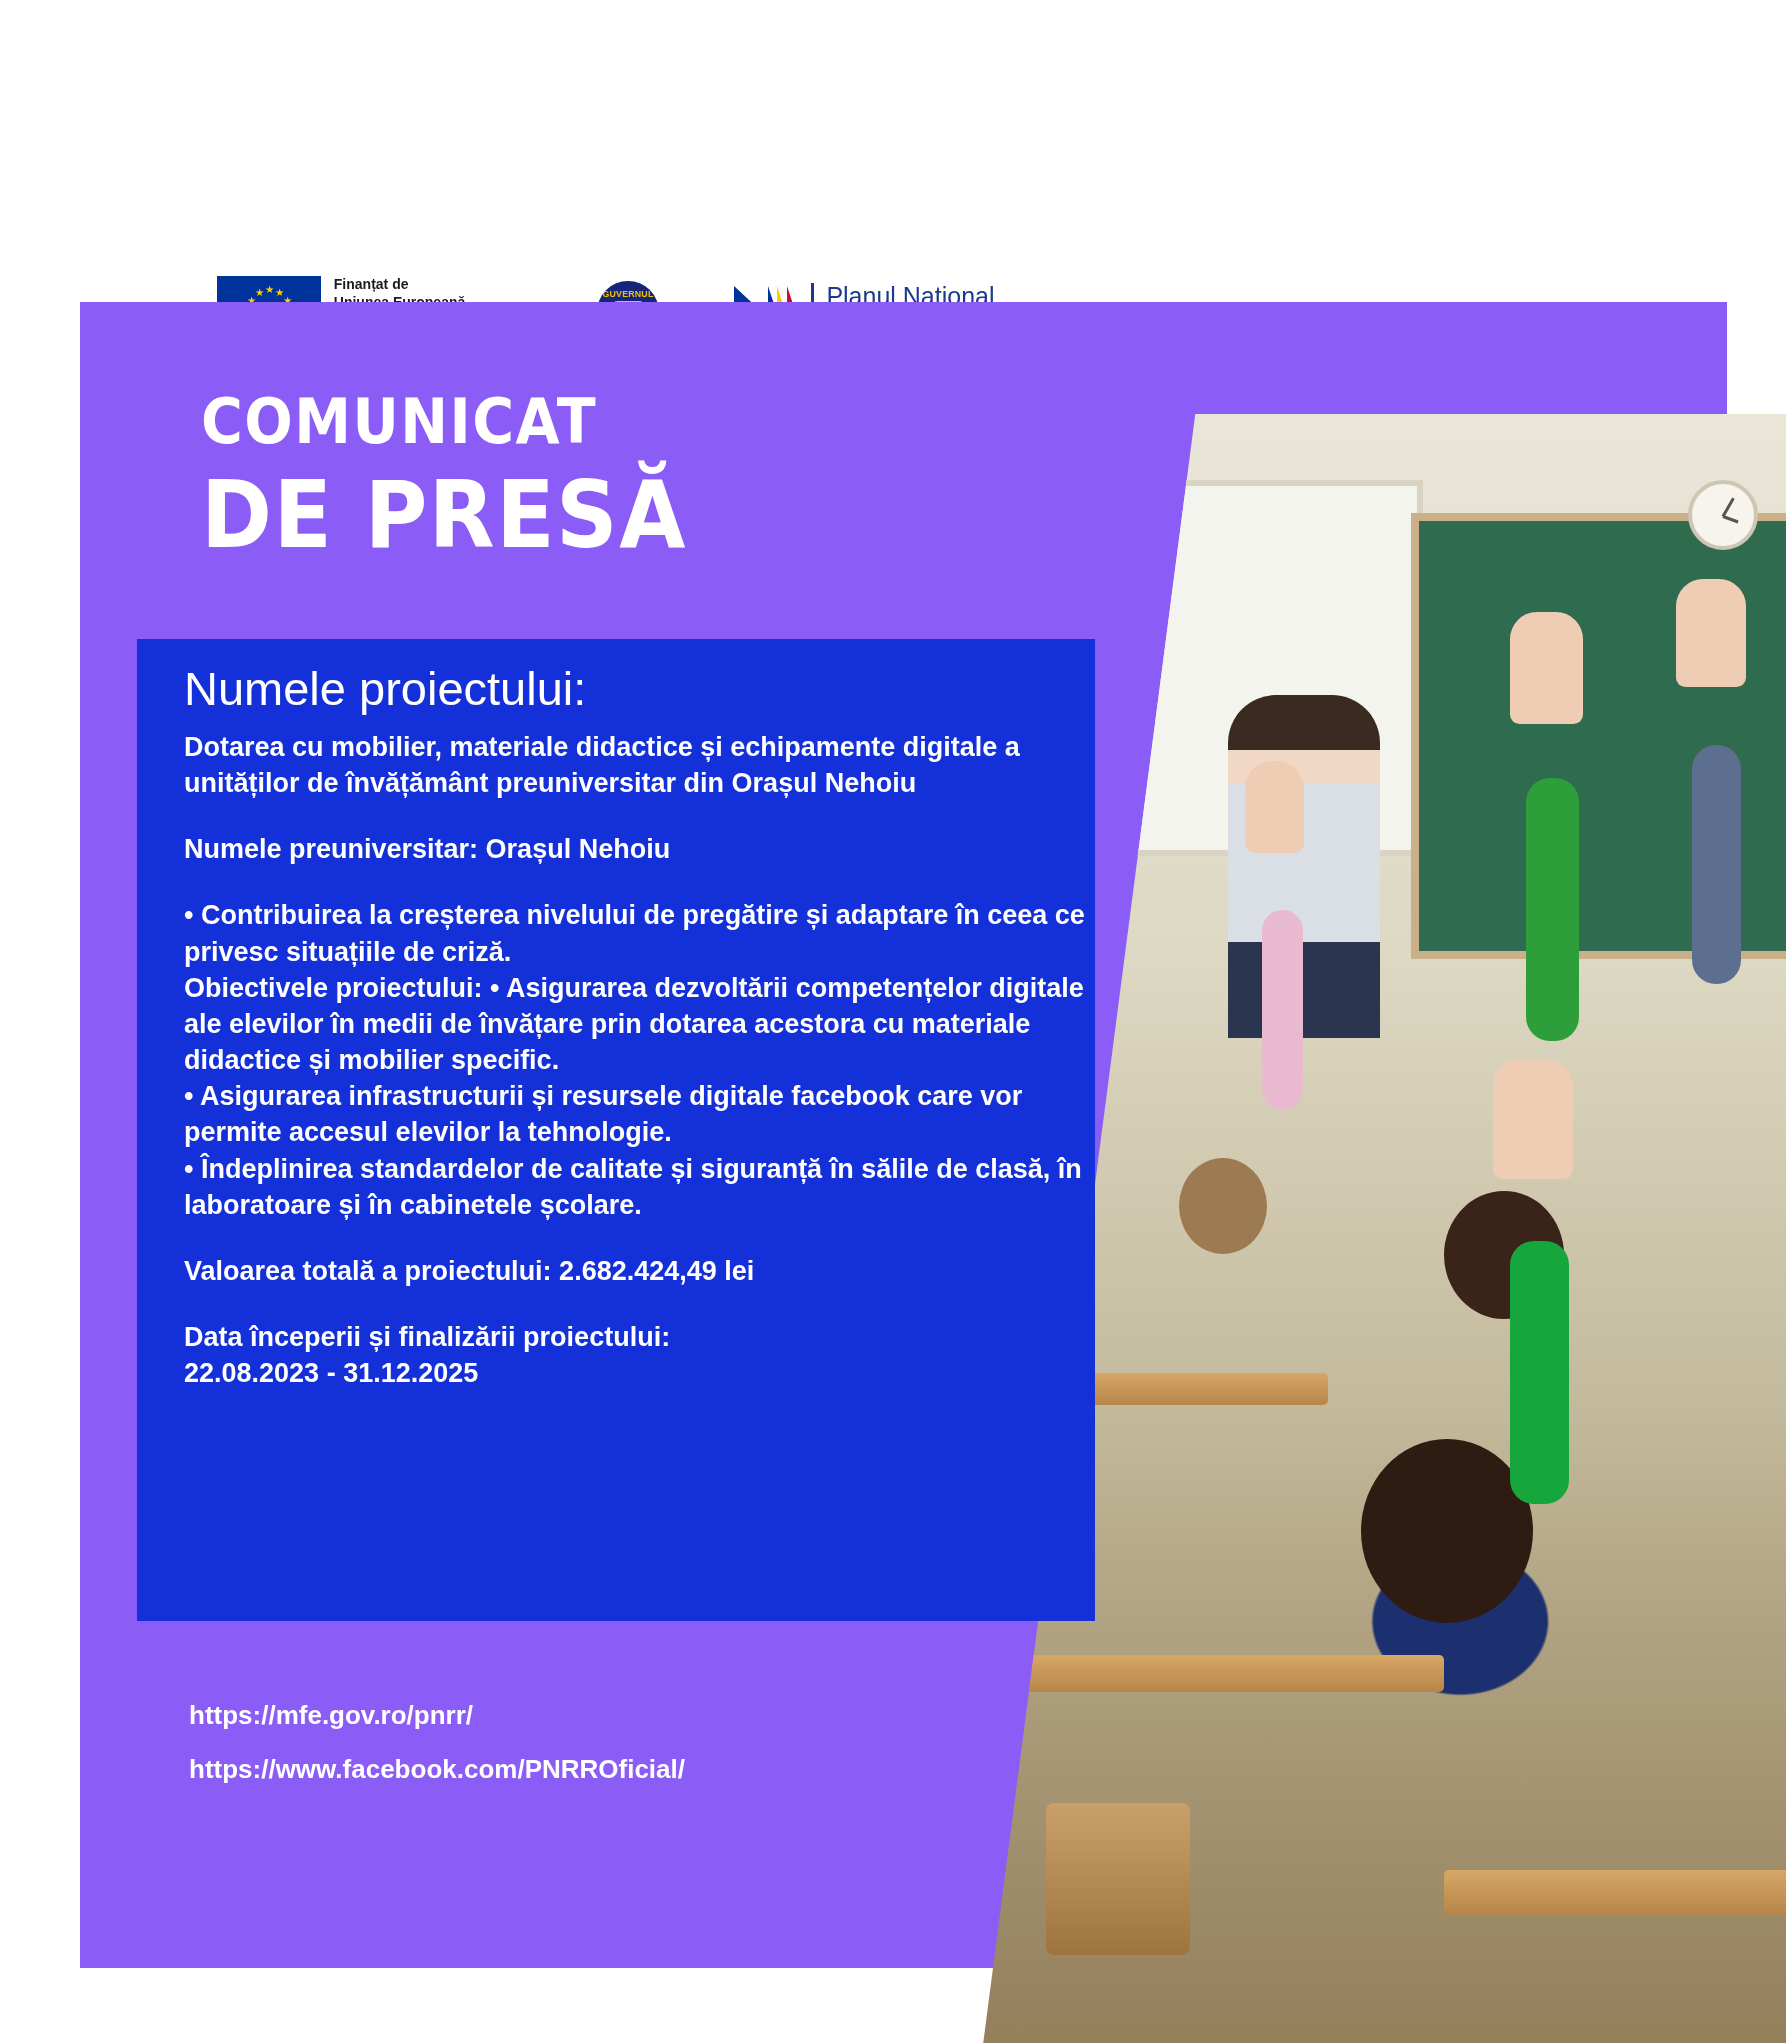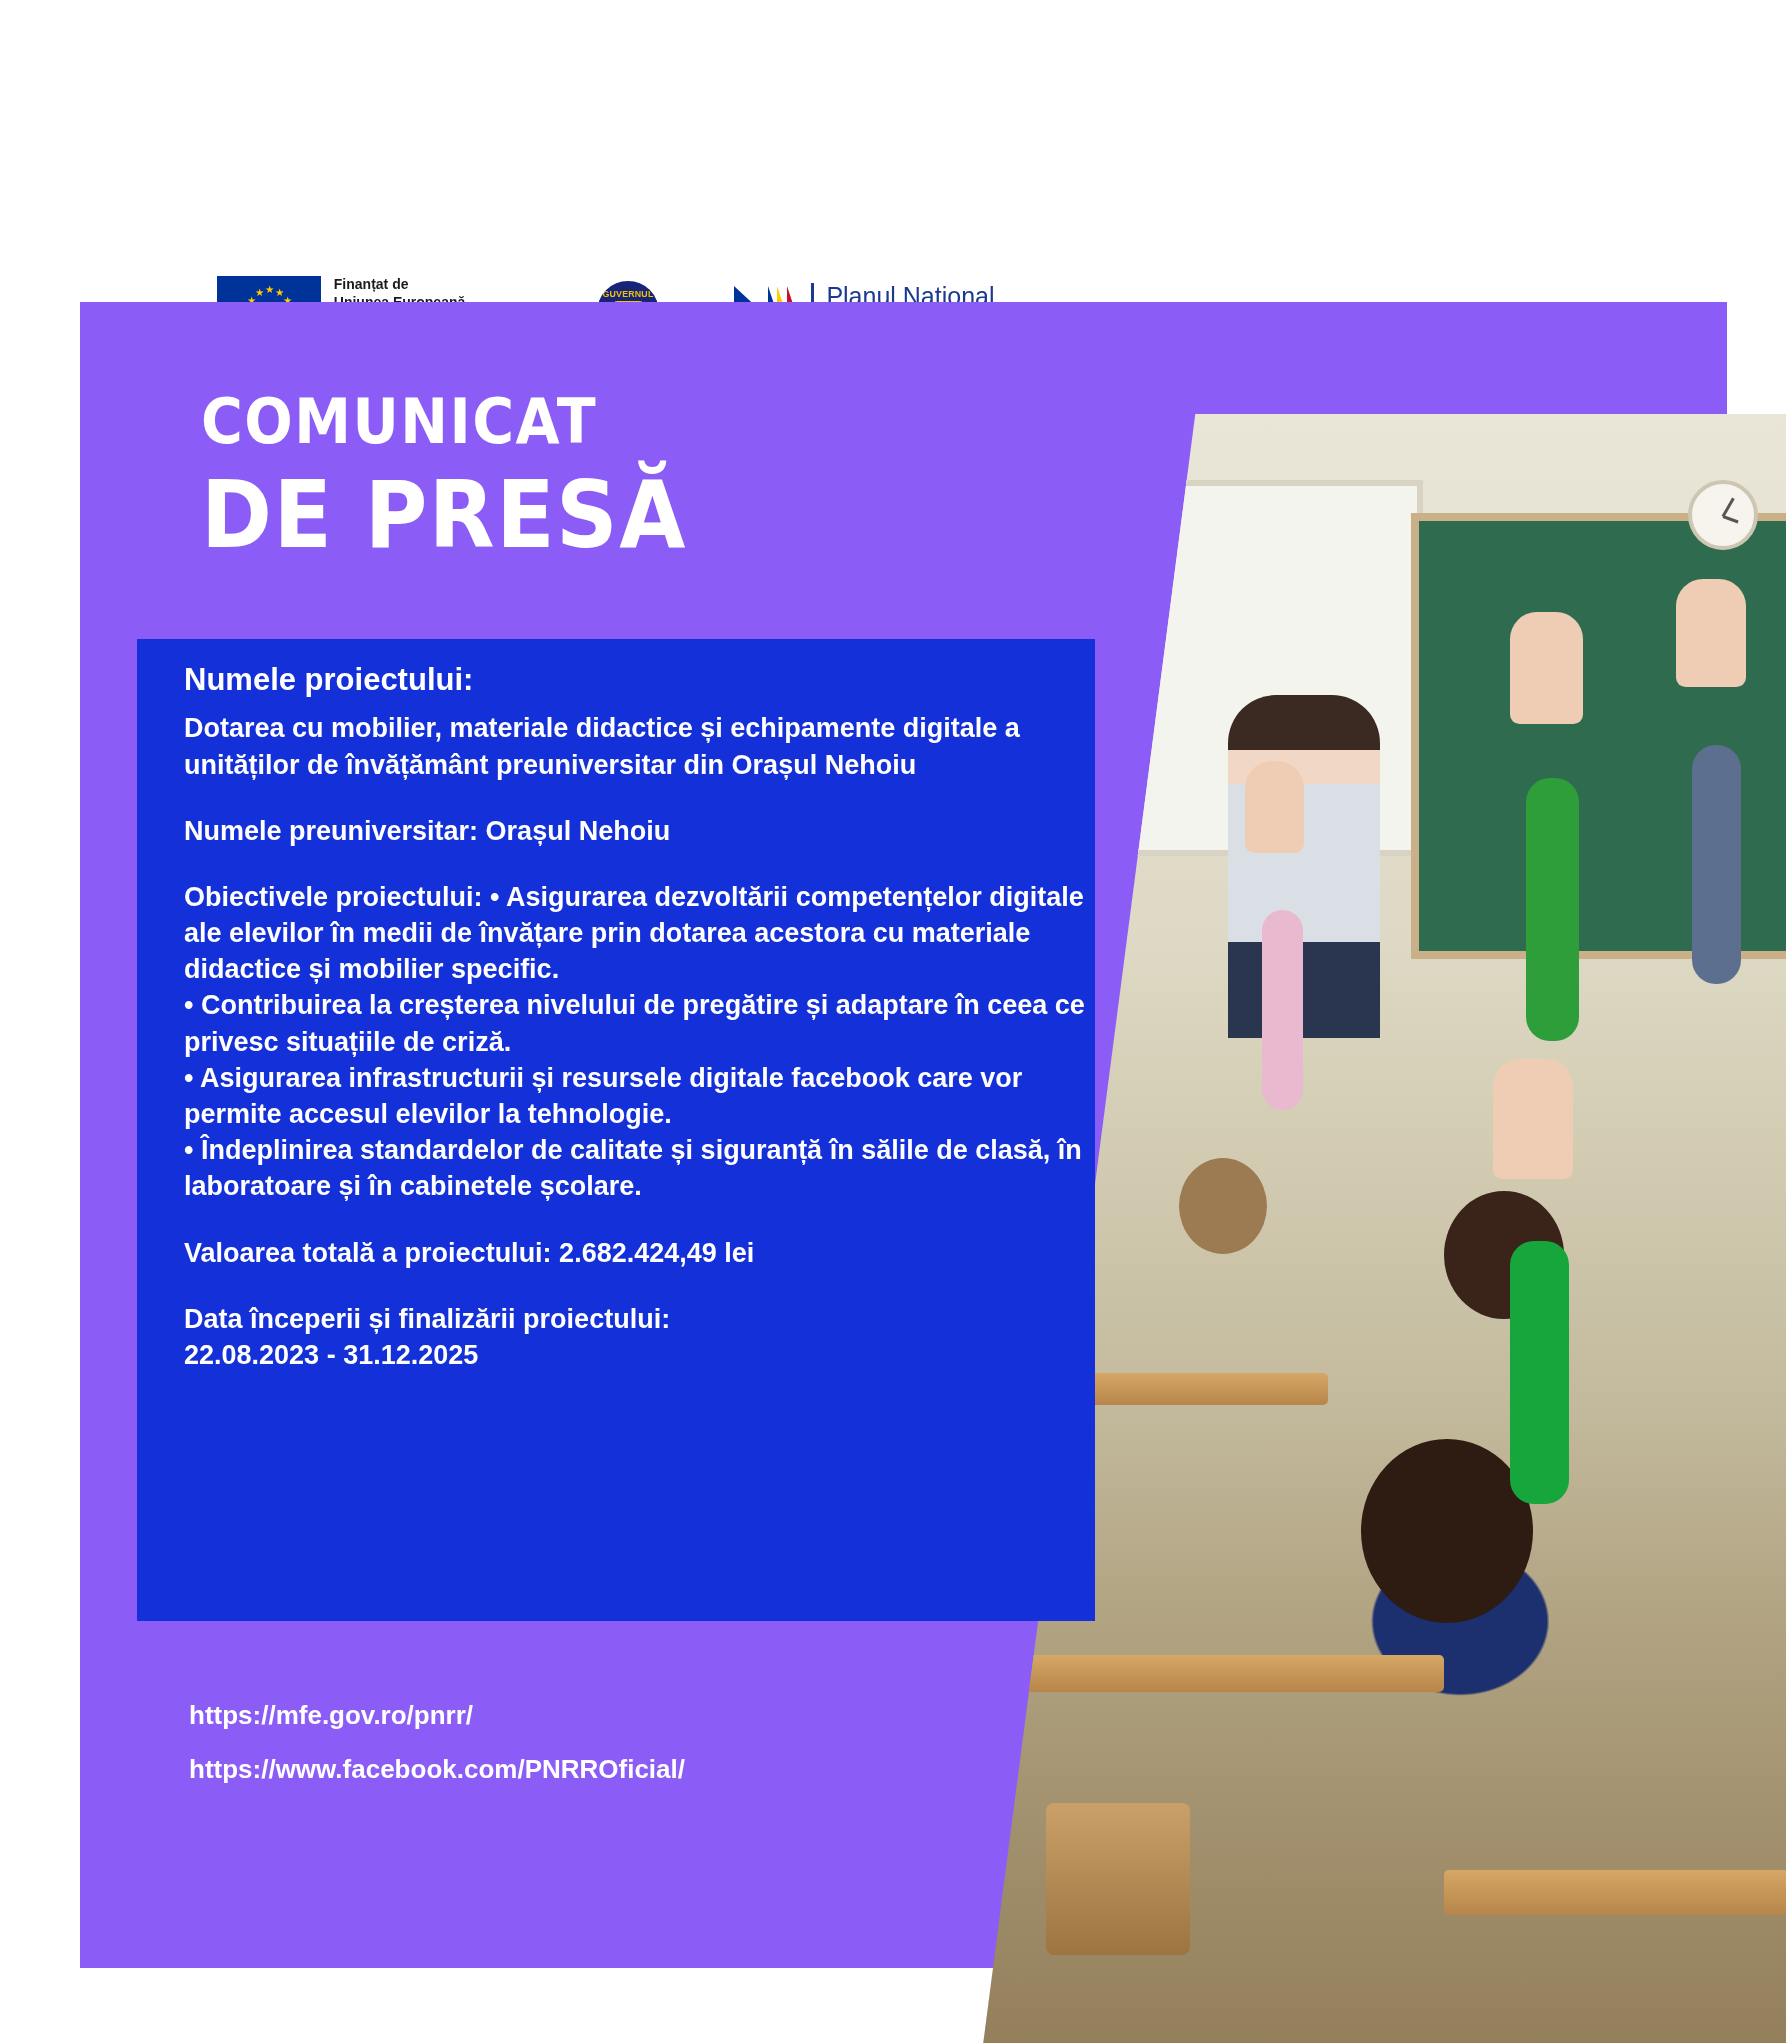--- a/index.html
+++ b/index.html
@@ -276,22 +276,22 @@
     background: #1430d8;
   }
 
   .content-inner {
     position: absolute;
     left: 184px; top: 662px;
     width: 902px;
     color: #ffffff;
   }
   .proj-title {
-    font-size: 31px;
-    font-weight: bold;
+    font-size: 47px;
+    font-weight: normal;
     line-height: 1.15;
     margin-bottom: 12.8px;
   }
   .body-text {
     font-size: 27px;
     font-weight: bold;
     line-height: 1.34;
   }
   .block-gap { height: 30px; }
 
@@ -400,22 +400,22 @@
   </div>
 
   <div class="content-inner">
     <div class="proj-title">Numele proiectului:</div>
     <div class="body-text">Dotarea cu mobilier, materiale didactice și echipamente digitale a unităților de învățământ preuniversitar din Orașul Nehoiu</div>
 
     <div class="block-gap"></div>
     <div class="body-text">Numele preuniversitar: Orașul Nehoiu</div>
 
     <div class="block-gap"></div>
+    <div class="body-text">• Contribuirea la creșterea nivelului de pregătire și adaptare în ceea ce privesc situațiile de criză.</div>
     <div class="body-text">Obiectivele proiectului: •  Asigurarea dezvoltării competențelor digitale ale elevilor în medii de învățare prin dotarea acestora cu materiale didactice și mobilier specific.</div>
-    <div class="body-text">• Contribuirea la creșterea nivelului de pregătire și adaptare în ceea ce privesc situațiile de criză.</div>
     <div class="body-text">• Asigurarea infrastructurii și resursele digitale facebook care vor permite accesul elevilor la tehnologie.</div>
     <div class="body-text">• Îndeplinirea standardelor de calitate și siguranță în sălile de clasă, în laboratoare și în cabinetele școlare.</div>
 
     <div class="block-gap"></div>
     <div class="body-text">Valoarea totală a proiectului: 2.682.424,49 lei</div>
 
     <div class="block-gap"></div>
     <div class="body-text">Data începerii și finalizării proiectului:</div>
     <div class="body-text">22.08.2023 - 31.12.2025</div>
 

